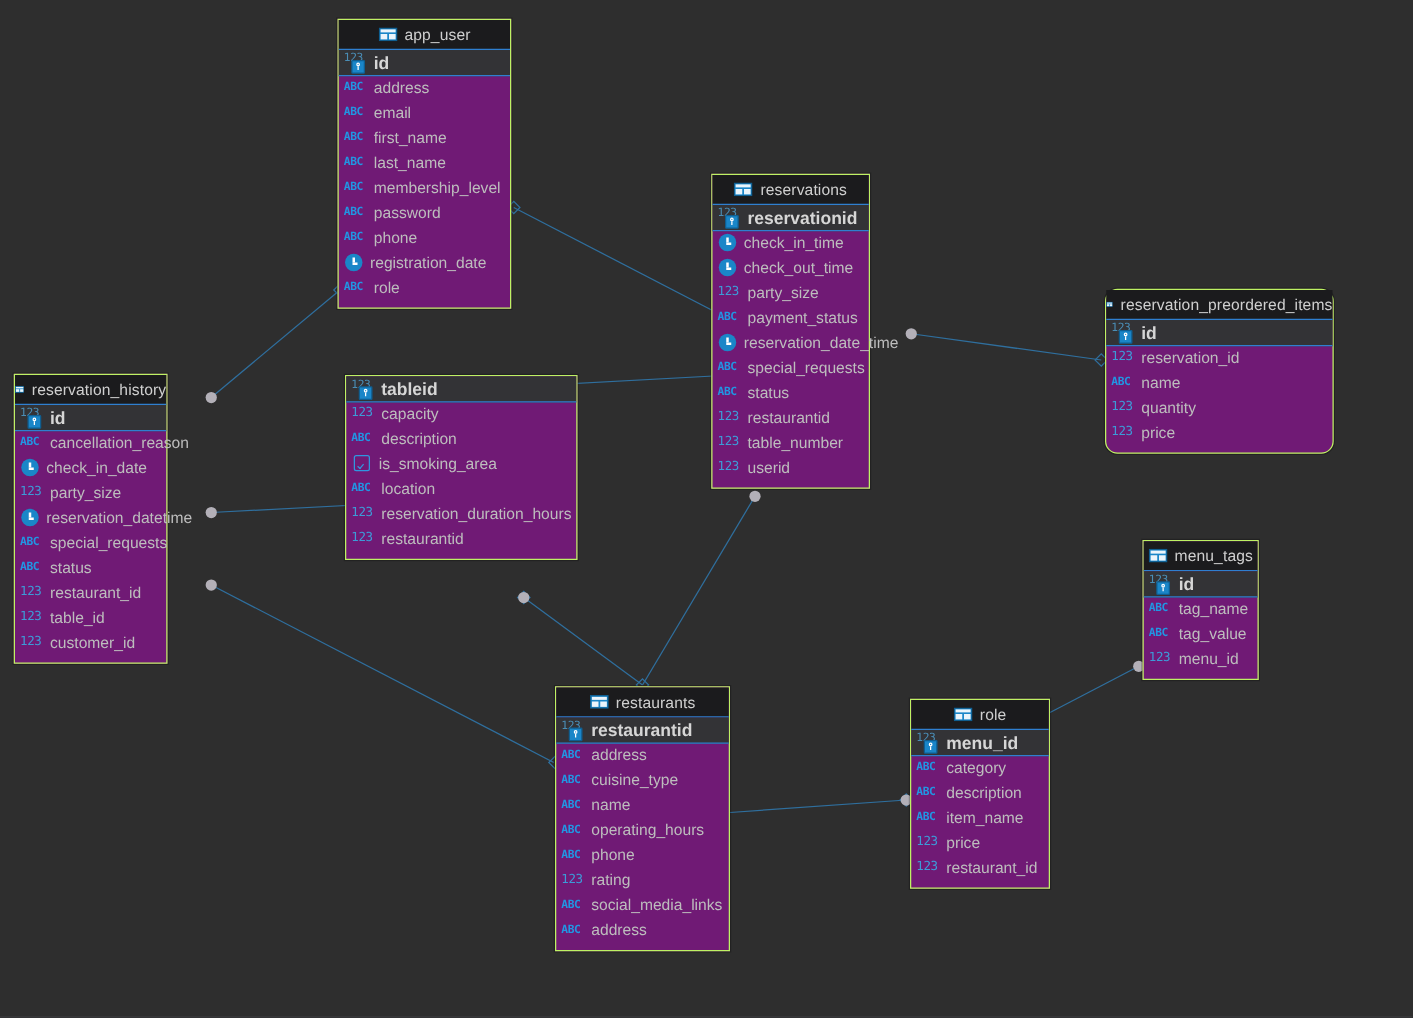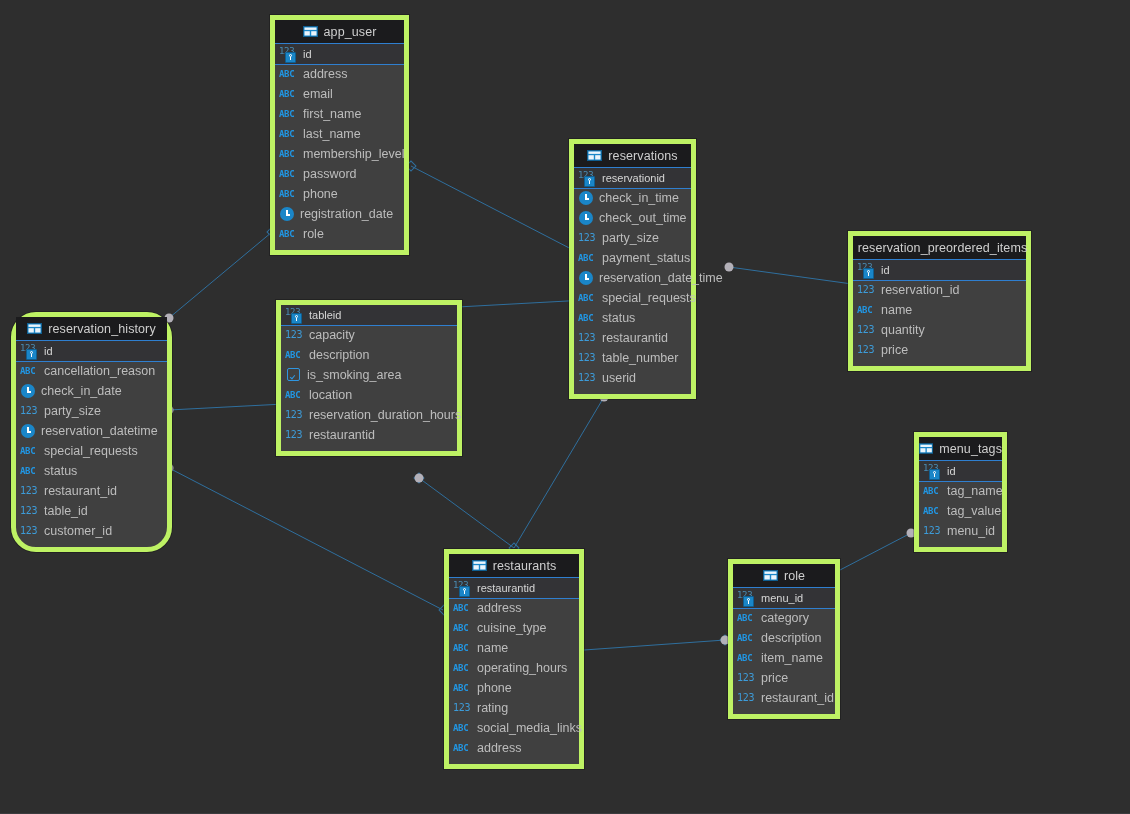--- a/index.html
+++ b/index.html
@@ -9,22 +9,22 @@
     font-family:"Liberation Sans", sans-serif;
     overflow:hidden;
     position:relative;
   }
   #canvas{position:absolute;inset:0;width:1130px;height:814px;background:#2e2e2e;}
   #wires{position:absolute;left:0;top:0;width:1130px;height:814px;pointer-events:none;z-index:1;}
 
   .entity{
     position:absolute;
     z-index:2;
-    background:#404040;
-    border:5px solid #bef264;
+    background:#701a75;
+    border:1px solid #bef264;
     box-sizing:border-box;
     box-shadow:0 0 0 1px rgba(0,0,0,0.25);
   }
   .ent-header{
     background:#1b1b1d;
     border-bottom:1px solid #2f7fd0;
     height:24px;
     display:flex;align-items:center;justify-content:center;
     gap:6px;
     color:#c8c8c8;
@@ -34,21 +34,21 @@
   .ent-title{color:#cfcfcf;font-size:12.5px;letter-spacing:.1px;white-space:nowrap;}
   .pk-row{
     height:21px;
     display:flex;align-items:center;
     padding-left:4px;
     gap:5px;
     border-bottom:1px solid #2f7fd0;
     background:#333336;
     box-sizing:border-box;
   }
-  .pk-row .fname{font-weight:normal;color:#d6d6d6;font-size:11px;}
+  .pk-row .fname{font-weight:bold;color:#d6d6d6;font-size:14px;}
   .field{
     height:20px;
     display:flex;align-items:flex-start;
     padding-left:4px;
     gap:5px;
     box-sizing:border-box;
   }
   .fname{color:#bdbdbd;font-size:12.5px;white-space:nowrap;}
   .fields{padding:2px 0 3px 0;}
 
@@ -242,21 +242,21 @@
           <div class="field">
             <span class="typ typ-123 ic" style="flex: 0 0 19px; width: 19px; font-size: 10px;">123</span>
             <span class="fname">table_number</span>
           </div>
           <div class="field">
             <span class="typ typ-123 ic" style="flex: 0 0 19px; width: 19px; font-size: 10px;">123</span>
             <span class="fname">userid</span>
           </div>
         </div>
       </div>
-      <div class="entity" style="left: 848px; top: 231px; width: 183px;">
+      <div class="entity" style="left: 884px; top: 231px; width: 183px; border-radius: 10px;">
         <div class="ent-header">
           <svg width="15" height="11" viewBox="0 0 15 11">
             <rect x="0.5" y="0.5" width="14" height="10" fill="#1a86c8" stroke="#0f5e90"></rect>
             <rect x="1.5" y="1.5" width="12" height="2.4" fill="#eaf4fb"></rect>
             <rect x="1.5" y="5.2" width="5.3" height="4.3" fill="#eaf4fb"></rect>
             <rect x="8.2" y="5.2" width="5.3" height="4.3" fill="#eaf4fb"></rect>
           </svg>
           <span class="ent-title">reservation_preordered_items</span>
         </div>
         <div class="pk-row">
@@ -278,21 +278,21 @@
           <div class="field">
             <span class="typ typ-123 ic" style="flex: 0 0 19px; width: 19px; font-size: 10px;">123</span>
             <span class="fname">quantity</span>
           </div>
           <div class="field">
             <span class="typ typ-123 ic" style="flex: 0 0 19px; width: 19px; font-size: 10px;">123</span>
             <span class="fname">price</span>
           </div>
         </div>
       </div>
-      <div class="entity" style="left: 11px; top: 312px; width: 161px; border-radius: 25px;">
+      <div class="entity" style="left: 11px; top: 299px; width: 123px;">
         <div class="ent-header">
           <svg width="15" height="11" viewBox="0 0 15 11">
             <rect x="0.5" y="0.5" width="14" height="10" fill="#1a86c8" stroke="#0f5e90"></rect>
             <rect x="1.5" y="1.5" width="12" height="2.4" fill="#eaf4fb"></rect>
             <rect x="1.5" y="5.2" width="5.3" height="4.3" fill="#eaf4fb"></rect>
             <rect x="8.2" y="5.2" width="5.3" height="4.3" fill="#eaf4fb"></rect>
           </svg>
           <span class="ent-title">reservation_history</span>
         </div>
         <div class="pk-row">

